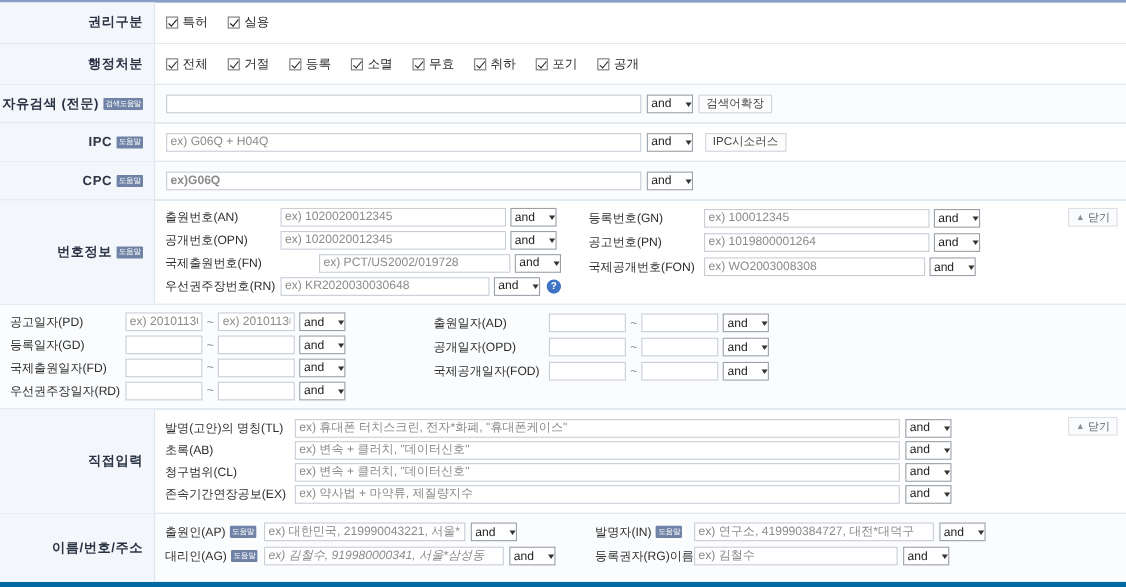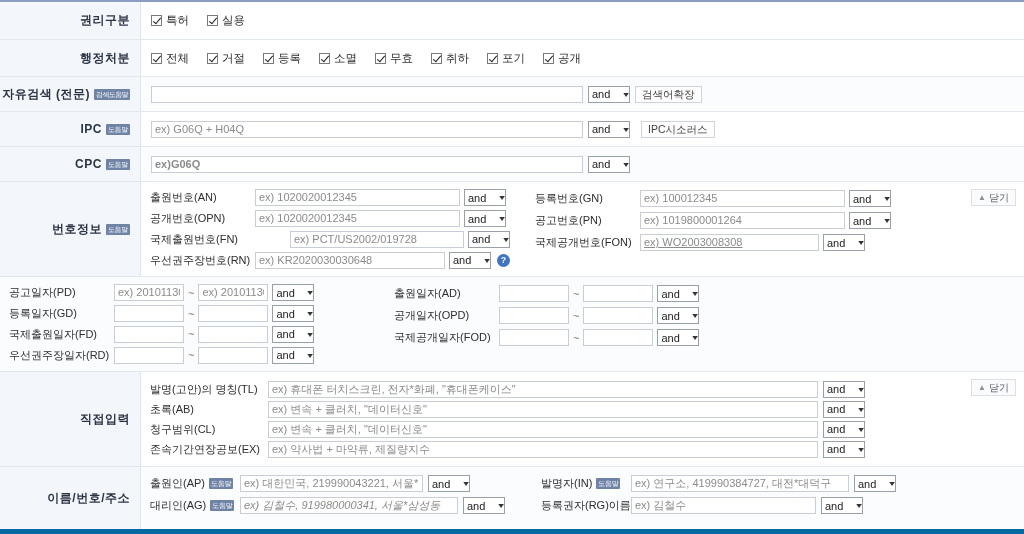--- a/index.html
+++ b/index.html
@@ -388,21 +388,21 @@
         <div class="gline">
           <span class="gname">공고번호(PN)</span>
           <input class="tinput" style="width: 205px;" type="text" placeholder="ex) 1019800001264">
           <div class="sel" style="margin-left:4px">
             <span>and</span>
             <span class="caret">▾</span>
           </div>
         </div>
         <div class="gline">
           <span class="gname">국제공개번호(FON)</span>
-          <input class="tinput" style="width: 179px; text-decoration: underline;" type="text" placeholder="ex) WO2003008308">
+          <input class="tinput" style="width: 201px;" type="text" placeholder="ex) WO2003008308">
           <div class="sel" style="margin-left:4px">
             <span>and</span>
             <span class="caret">▾</span>
           </div>
         </div>
       </div>
 
       <div class="closewrap">
         <button class="btn-close">
           <span class="up">▲</span>

